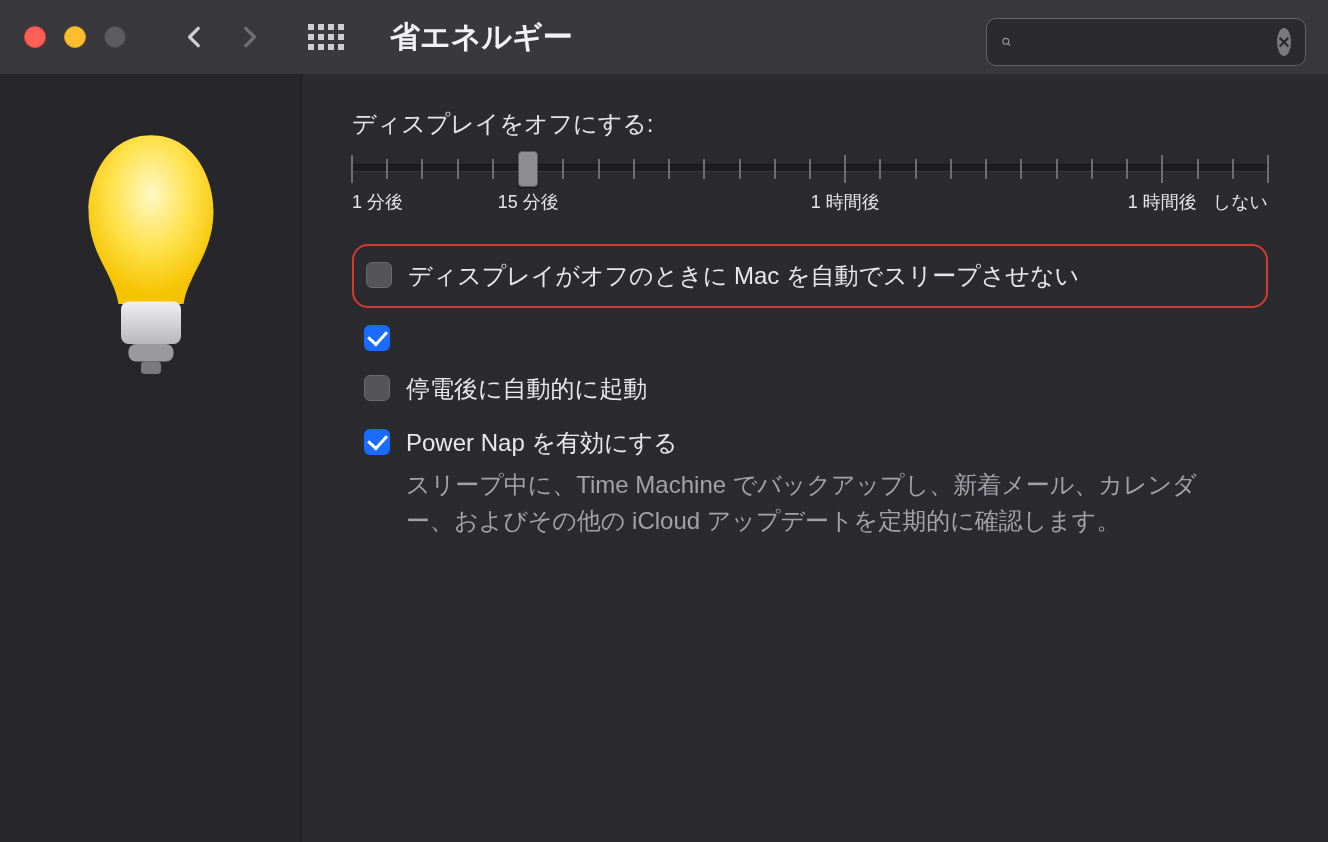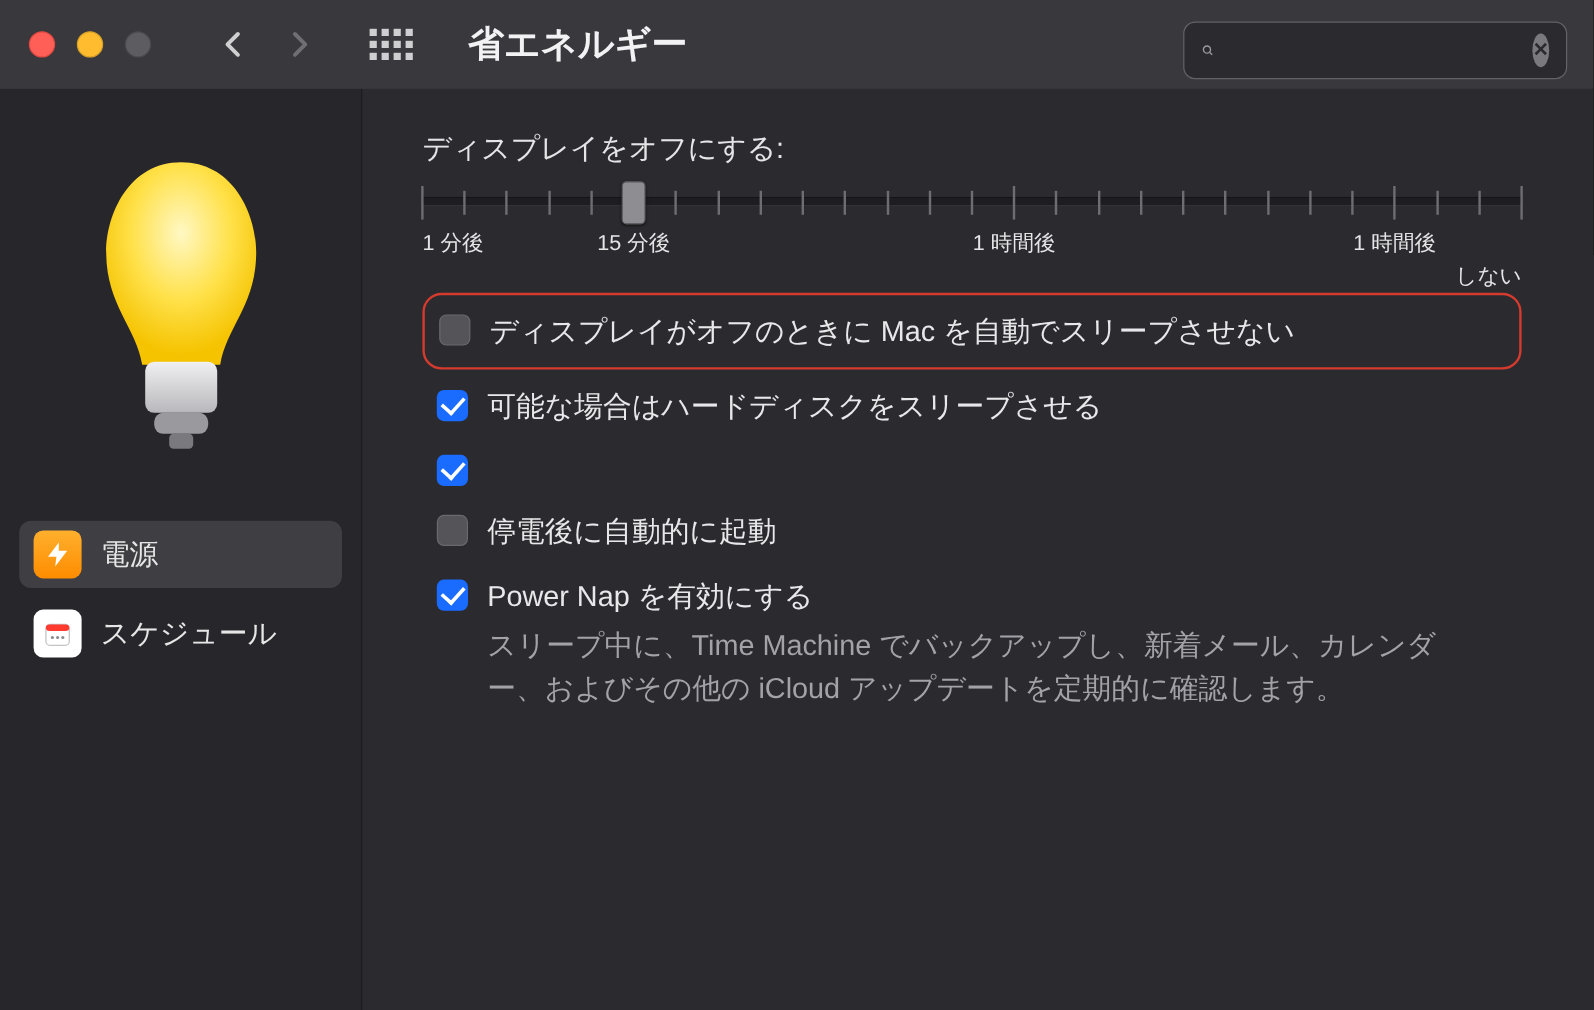--- a/index.html
+++ b/index.html
@@ -121,42 +121,20 @@
               <stop offset="100%" stop-color="#b8b8bc"></stop>
             </linearGradient>
           </defs>
           <path d="M60 5 C95 5 110 40 110 65 C110 100 90 115 86 140 L34 140 C30 115 10 100 10 65 C10 40 25 5 60 5 Z" fill="url(#bulbg)"></path>
           <rect x="36" y="138" width="48" height="34" rx="6" fill="url(#baseg)"></rect>
           <rect x="42" y="172" width="36" height="14" rx="6" fill="#9a9a9e"></rect>
           <rect x="52" y="186" width="16" height="10" rx="3" fill="#7a7a7e"></rect>
         </svg>
       </div>
 
-      <div class="side-list">
-        <div class="side-item selected">
-          <div class="side-icon icon-energy">
-            <svg viewBox="0 0 24 24" width="24" height="24" fill="#fff">
-                <path d="M13 2 L4 14 H11 L10 22 L20 9 H13 Z"></path>
-              </svg>
-          </div>
-          <span>電源</span>
-        </div>
-        <div class="side-item">
-          <div class="side-icon icon-schedule">
-            <svg viewBox="0 0 24 24" width="26" height="26">
-                <rect x="3" y="5" width="18" height="16" rx="3" fill="#fff" stroke="#c4c4c6"></rect>
-                <rect x="3" y="5" width="18" height="5" rx="3" fill="#ff3b30"></rect>
-                <circle cx="8" cy="15" r="1.2" fill="#8a8a8e"></circle>
-                <circle cx="12" cy="15" r="1.2" fill="#8a8a8e"></circle>
-                <circle cx="16" cy="15" r="1.2" fill="#8a8a8e"></circle>
-              </svg>
-          </div>
-          <span>スケジュール</span>
-        </div>
-      </div>
     </div>
 
     <div class="main">
 
       <div class="section-title">ディスプレイをオフにする:</div>
 
       <div class="slider-area">
         <div class="slider-track" id="slider-track">
             <div class="tick lg" style="left: 0%; transform: translateX(-50%);"></div>
             <div class="tick" style="left: 3.84615%; transform: translateX(-50%);"></div>
@@ -185,39 +163,33 @@
             <div class="tick" style="left: 92.3077%; transform: translateX(-50%);"></div>
             <div class="tick" style="left: 96.1538%; transform: translateX(-50%);"></div>
             <div class="tick lg" style="left: 100%; transform: translateX(-50%);"></div>
             <div class="slider-thumb" style="left: 19.2308%;"></div>
           </div>
         <div class="slider-labels" id="slider-labels">
             <span style="left: 0%; transform: translateX(0px);">1 分後</span>
             <span style="left: 19.2308%; transform: translateX(-50%);">15 分後</span>
             <span style="left: 53.8462%; transform: translateX(-50%);">1 時間後</span>
             <span style="left: 88.4615%; transform: translateX(-50%);">1 時間後</span>
-            <span style="left: 100%; transform: translateX(-100%); margin-top: 28px;">しない</span>
+            <span style="left: 100%; transform: translateX(-100%);">しない</span>
           </div>
       </div>
 
       <div class="options" id="options">
           <div class="opt highlight">
             <div class="checkbox unchecked"></div>
             <div class="col">
               <div class="opt-label">ディスプレイがオフのときに Mac を自動でスリープさせない</div>
             </div>
           </div>
           <div class="opt">
             <div class="checkbox checked"></div>
-            <div class="col">
-              <div class="opt-label">可能な場合はハードディスクをスリープさせる</div>
-            </div>
-          </div>
-          <div class="opt">
-            <div class="checkbox checked"></div>
           </div>
           <div class="opt">
             <div class="checkbox unchecked"></div>
             <div class="col">
               <div class="opt-label">停電後に自動的に起動</div>
             </div>
           </div>
           <div class="opt">
             <div class="checkbox checked"></div>
             <div class="col">

